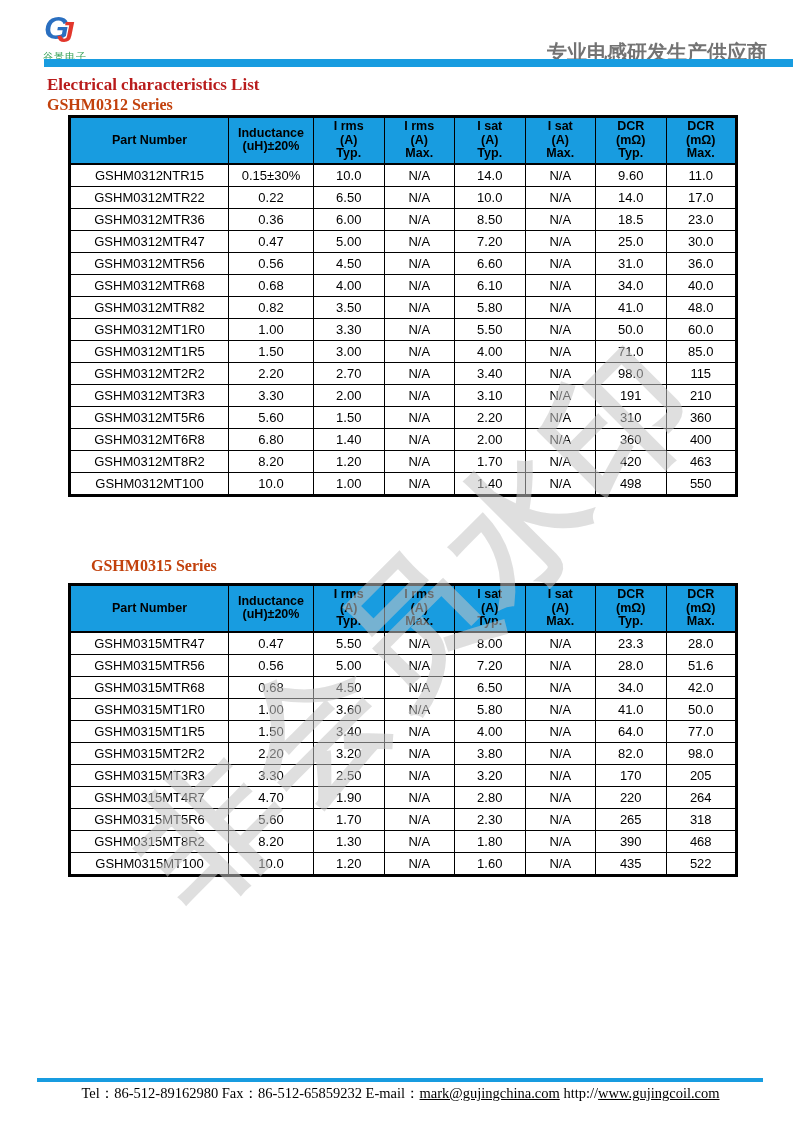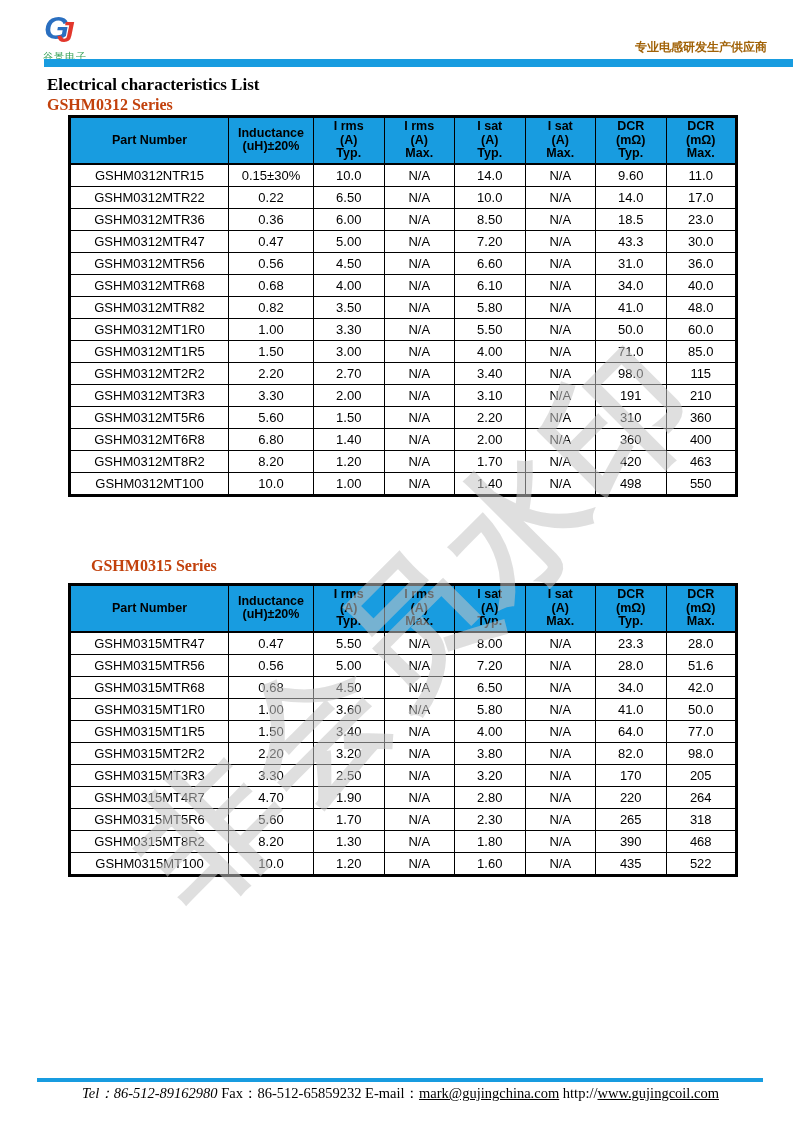--- a/index.html
+++ b/index.html
@@ -17,29 +17,29 @@
   }
   .logo-j {
     position:absolute; left:13px; top:7px;
     font:italic 900 30px "Liberation Sans", sans-serif; color:#e2372c;
   }
   .logo-caption {
     position:absolute; left:43px; top:50px; font-size:10px; color:#2e9e4f;
     letter-spacing:1px; white-space:nowrap;
   }
   .tagline {
-    position:absolute; right:26px; top:39px; font-size:12px; font-weight:bold;
-    color:#a16207; white-space:nowrap;
+    position:absolute; right:26px; top:39px; font-size:20px; font-weight:bold;
+    color:#737373; white-space:nowrap;
   }
   .top-bar { position:absolute; left:44px; right:0; top:59px; height:8px; }
 
   
   .doc-title {
     position:absolute; left:47px; top:75px;
-    font-family:"Liberation Serif", serif; font-weight:bold; font-size:17px; color:#000000;
+    font-family:"Liberation Serif", serif; font-weight:bold; font-size:17px; color:#b91c1c;
   }
   .series-title {
     position:absolute; left:47px;
     font-family:"Liberation Serif", serif; font-weight:bold; font-size:16px; color:#c2410c;
   }
   .series-title.s1 { top:96px; }
   .series-title.s2 { top:557px;margin-left:44px; }
 
   
   .tbl-wrap { position:absolute; left:68px; }
@@ -72,21 +72,21 @@
     color:rgba(197,197,197,0.55); z-index:30; pointer-events:none;
   }
 
   
   .footer-line { position:absolute; left:37px; width:726px; top:1078px; height:4px; }
   .footer-text {
     position:absolute; left:0; right:0; top:1084px; text-align:center;
     font-family:"Liberation Serif", serif; font-size:14.5px; color:#000; white-space:nowrap;
   }
   .footer-text .grp { }
-  .footer-text .grp:first-child { margin-left:8px;font-style:italic; }
+  .footer-text .grp:first-child { margin-left:8px; }
   .u { text-decoration:underline; }
 </style>
 </head>
 <body>
 
 <div class="page">
 
   <div class="logo">
     <span class="logo-g">G</span>
     <span class="logo-j">J</span>
@@ -167,21 +167,21 @@
             <td>18.5</td>
             <td>23.0</td>
           </tr>
           <tr>
             <td>GSHM0312MTR47</td>
             <td>0.47</td>
             <td>5.00</td>
             <td>N/A</td>
             <td>7.20</td>
             <td>N/A</td>
-            <td>43.3</td>
+            <td>25.0</td>
             <td>30.0</td>
           </tr>
           <tr>
             <td>GSHM0312MTR56</td>
             <td>0.56</td>
             <td>4.50</td>
             <td>N/A</td>
             <td>6.60</td>
             <td>N/A</td>
             <td>31.0</td>

